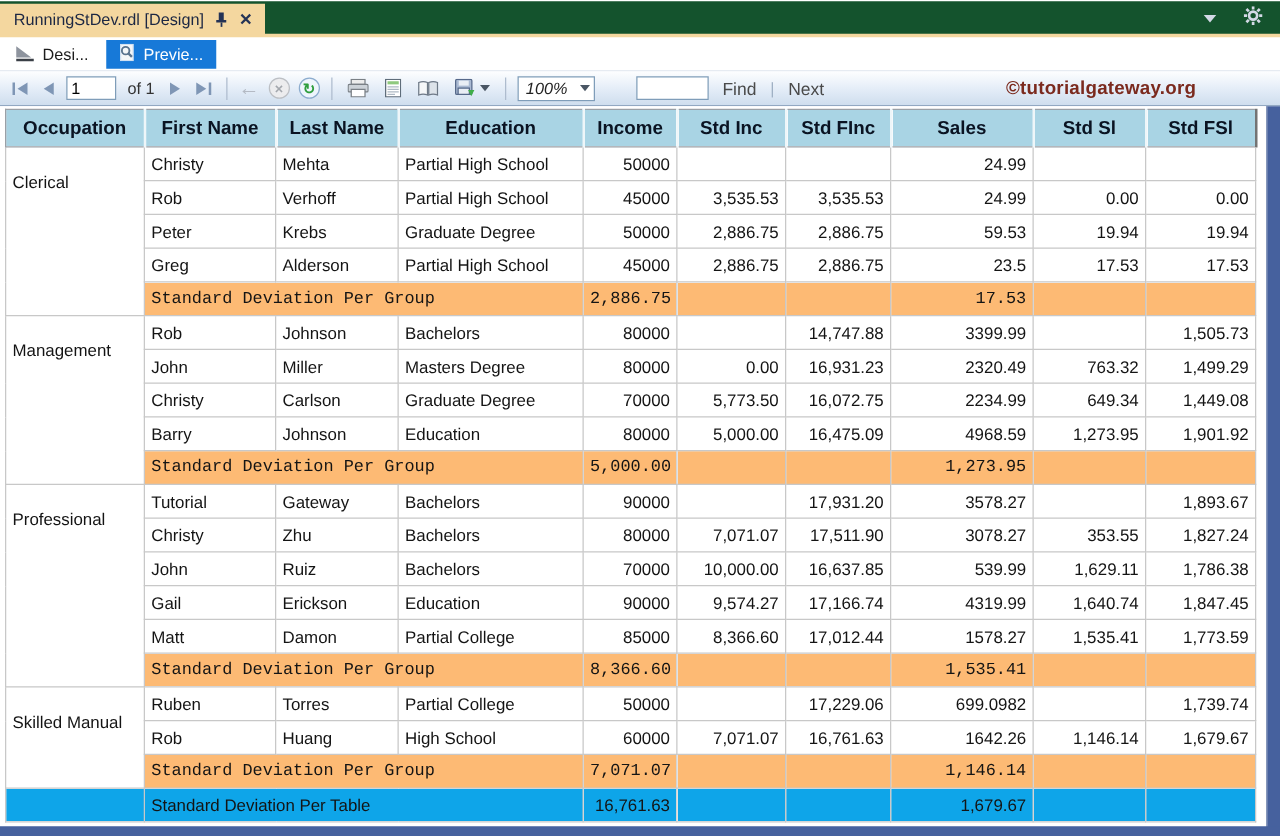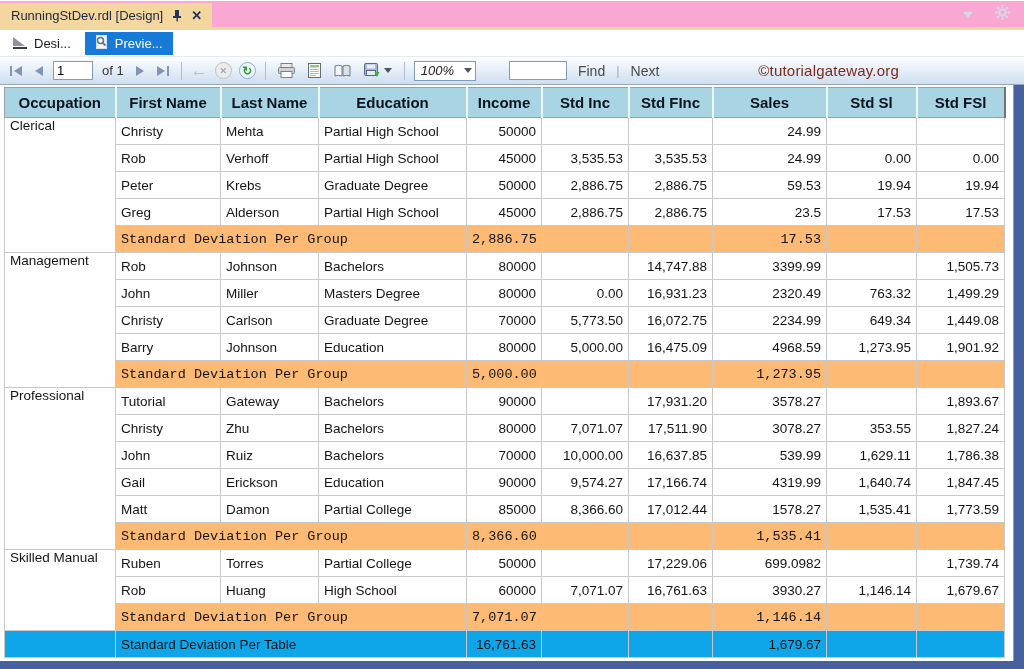--- a/index.html
+++ b/index.html
@@ -2,21 +2,21 @@
 <html><head>
 <meta charset="utf-8">
 <style>
   * { box-sizing: border-box; }
   html,body { margin:0; padding:0; }
   body {
     width:1024px; height:669px; position:relative; overflow:hidden;
     font-family:"Liberation Sans", sans-serif; background:#fff;
   }
   
-  .titlebar { position:absolute; top:1px; left:0; width:1024px; height:27px; background:#f9a8d4; }
+  .titlebar { position:absolute; top:1px; left:0; width:1024px; height:27px; background:#14532d; }
   .doc-tab {
     position:absolute; top:2px; left:0; height:25px; background:#f4d79f;
     display:flex; align-items:center; gap:9px; padding:0 10px 0 11px;
   }
   .doc-tab .tab-title { font-size:13px; color:#1c2743; white-space:nowrap; }
   .doc-tab .pin, .doc-tab .close { display:flex; align-items:center; cursor:default; }
   .doc-tab .close { font-size:13px; font-weight:bold; color:#243356; line-height:1; }
   .tab-underline { position:absolute; top:27px; left:0; width:1024px; height:3px; background:#f4d79f; }
   .tb-right { position:absolute; right:14px; top:4px; display:flex; align-items:center; gap:22px; }
   .chev { width:0; height:0; border-left:5px solid transparent; border-right:5px solid transparent; border-top:6px solid #d3d9e6; }
@@ -45,40 +45,40 @@
   .back-arrow { font-size:17px; font-weight:bold; color:#b4bac4; line-height:1; }
   .circle-btn { width:17px; height:17px; border-radius:50%; display:flex; align-items:center; justify-content:center; }
   .stop { background:#ececee; border:1px solid #bcbfc4; color:#a3a7ad; font-size:9px; font-weight:bold; }
   .refresh { background:#eef5fd; border:1px solid #8cacce; color:#2f9e3f; font-size:12px; font-weight:bold; }
   .caret { width:0; height:0; border-left:4px solid transparent; border-right:4px solid transparent; border-top:5px solid #4a5664; margin-left:2px; }
   .zoom-box { display:flex; align-items:center; height:20px; border:1px solid #7f9db9; background:#fff; padding:0 3px 0 6px; gap:8px;font-style:italic; }
   .zoom-box .zv { font-size:13px; color:#222; }
   .find-input { width:58px; height:19px; border:1px solid #7f9db9; margin-left:26px; font-family:"Liberation Sans",sans-serif; }
   .findlink { font-size:14px; color:#4a4a4a; padding:0 4px; }
   .pipe { color:#9fb0c4; font-size:13px; }
-  .watermark { margin-left:auto; margin-right:118px; font-size:15px; font-weight:normal; color:#7b2a1e; letter-spacing:0.2px; }
+  .watermark { margin-left:auto; margin-right:60px; font-size:15px; font-weight:bold; color:#7b2a1e; letter-spacing:0.2px; }
   
   .report { position:absolute; top:85px; left:0; width:1013px; height:576px; background:#fff; }
   .right-strip { position:absolute; top:85px; right:0; width:11px; height:584px; background:#46619e; border-left:1px solid #8d9cbd; }
   .bottom-strip { position:absolute; top:661px; left:0; width:1024px; height:8px; background:#46619e; }
   
   table.rpt { border-collapse:collapse; table-layout:fixed; margin:2px 0 0 4px; width:1000px; font-size:13.5px; color:#141414; }
   .rpt th {
     background:#a9d4e4; height:30px; font-size:15px; font-weight:bold; color:#0a1322;
     border-right:2px solid #eef6f9; border-bottom:1px solid #9aa0a6; border-top:1px solid #9aa0a6;
     text-align:center; padding:0 2px; white-space:nowrap; overflow:hidden;
   }
   .rpt th:first-child { border-left:1px solid #9aa0a6; }
   .rpt th:last-child { border-right:2px solid #737373; }
   .rpt td {
     height:27px; border:1px solid #c8c8c8; padding:0 5px;
     white-space:nowrap; overflow:hidden; background:#fff;
   }
   .rpt td.num { text-align:right; }
-  .rpt td.occ { vertical-align:top; padding-top:0; }
+  .rpt td.occ { vertical-align:top; padding-top:20px; }
   .rpt tr.group-summary td { background:#fdba74;font-family:Liberation Mono, monospace; }
   .rpt tr.group-summary td.label { padding-left:5px; }
   .rpt tr.table-summary td { background:#0ea5e9; }
   .rpt tr.table-summary td.label { padding-left:5px; }
 </style>
 </head>
 <body>
 
 <div class="titlebar">
   <div class="doc-tab">
@@ -413,21 +413,21 @@
           <td class="num"></td>
           <td class="num">1,739.74</td>
         </tr>
         <tr>
           <td class="txt">Rob</td>
           <td class="txt">Huang</td>
           <td class="txt">High School</td>
           <td class="num">60000</td>
           <td class="num">7,071.07</td>
           <td class="num">16,761.63</td>
-          <td class="num">3930.27</td>
+          <td class="num">1642.26</td>
           <td class="num">1,146.14</td>
           <td class="num">1,679.67</td>
         </tr>
         <tr class="group-summary">
           <td class="label" colspan="3">Standard Deviation Per Group</td>
           <td class="num">7,071.07</td>
           <td class="num"></td>
           <td class="num"></td>
           <td class="num">1,146.14</td>
           <td class="num"></td>

